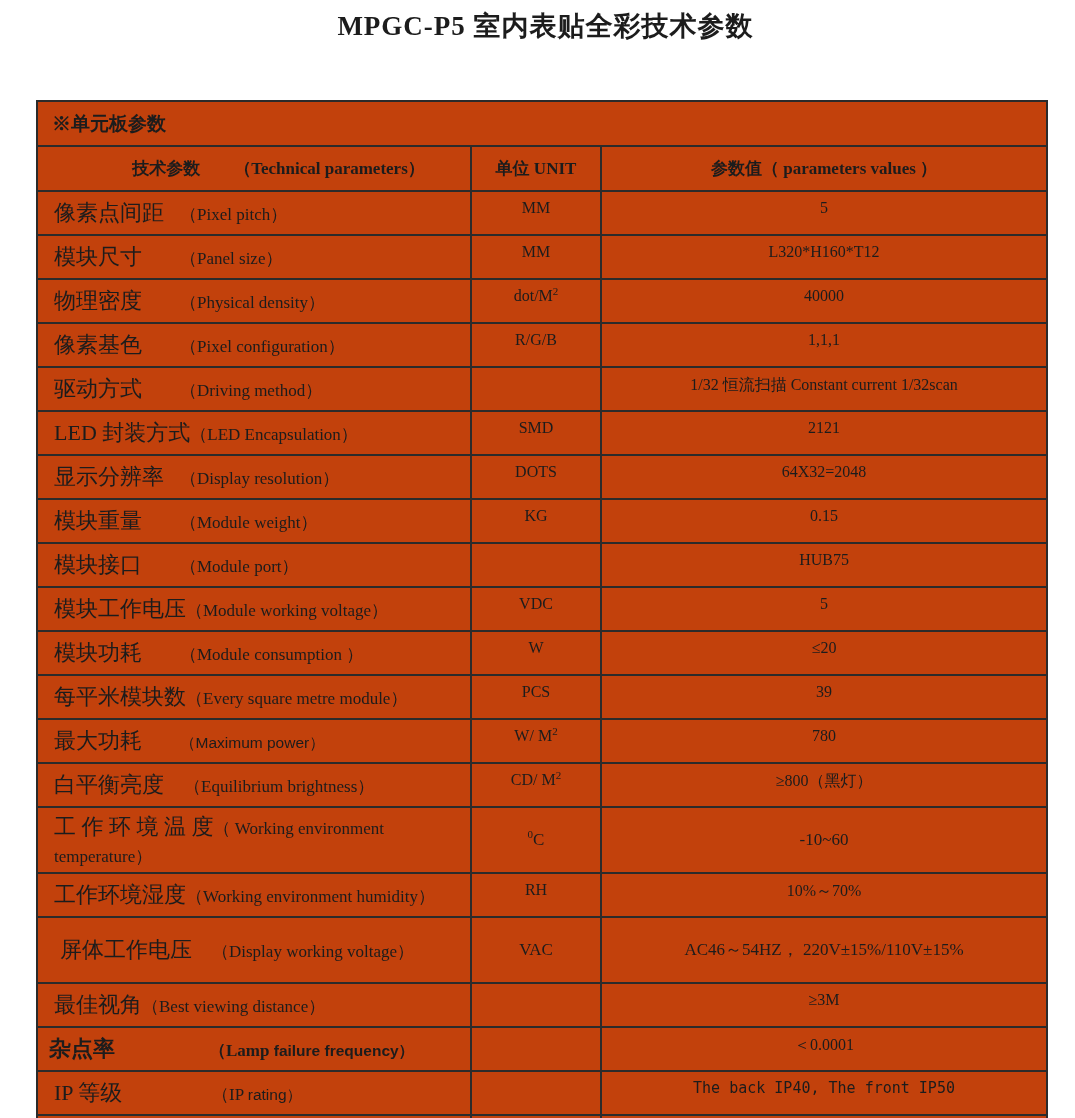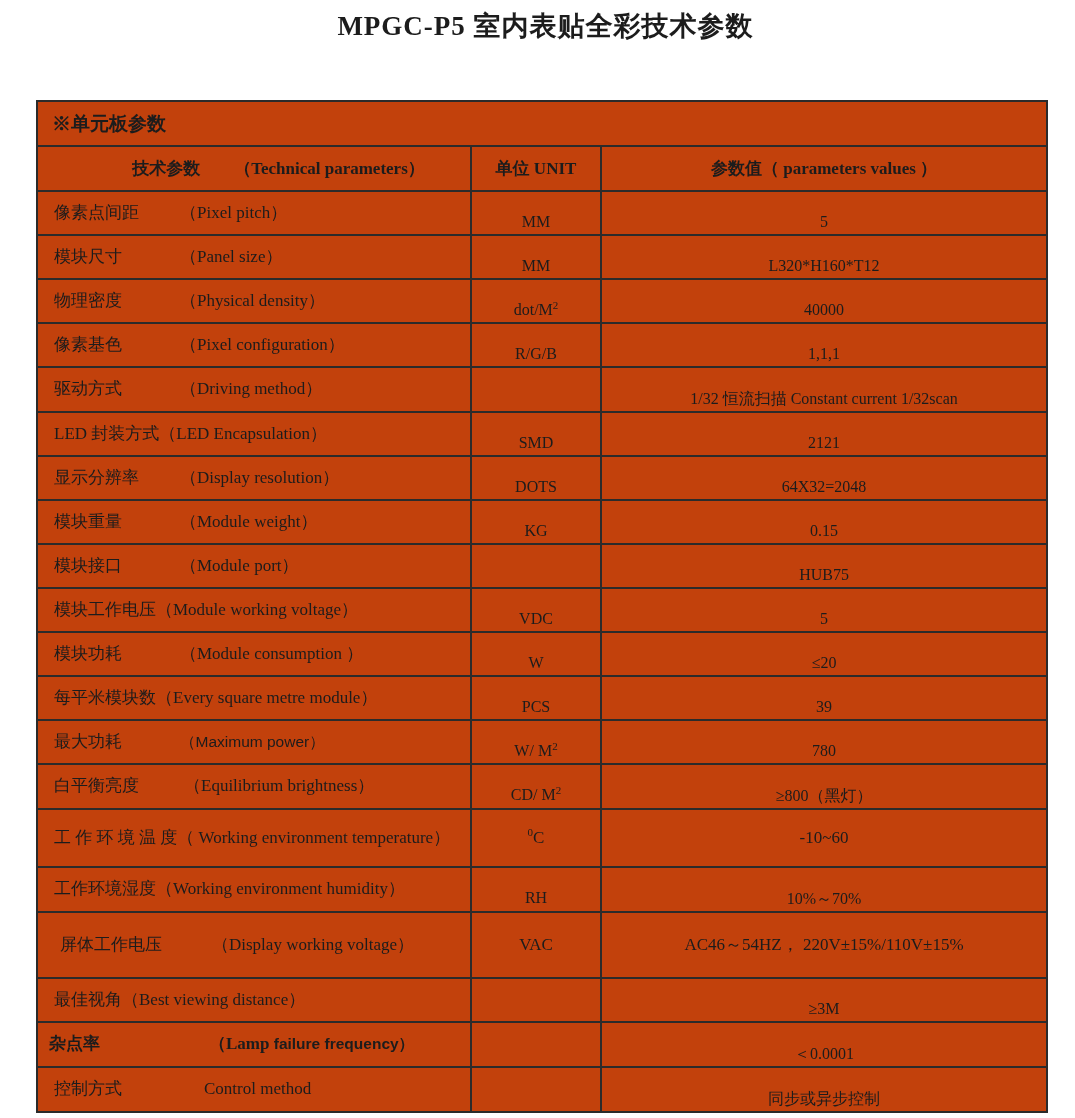--- a/index.html
+++ b/index.html
@@ -63,30 +63,30 @@
   tbody tr { height: 44px; }
   tbody tr.tall { height: 58px; }
   tbody tr.xtall { height: 66px; }
 
   td.td-label {
     padding: 2px 6px 2px 16px;
     vertical-align: middle;
     font-size: 17px;
     line-height: 1.55;
   }
-  td.td-label .zh { font-size: 17px; }
+  td.td-label .zh { font-size: 22px; }
   td.td-label .en { font-size: 17px; }
   td.td-label .en-sans {
     font-family: "Liberation Sans", sans-serif;
     font-size: 15.5px;
   }
   td.td-unit, td.td-value {
     text-align: center;
     vertical-align: top;
-    padding-top: 21px;
+    padding-top: 7px;
     font-size: 16px;
   }
   tr.tall td.td-unit, tr.tall td.td-value,
   tr.xtall td.td-unit, tr.xtall td.td-value {
     vertical-align: middle;
     padding-top: 0;
     font-size: 17px;
   }
   td.td-value.mono {
     font-family: "DejaVu Sans Mono", "Liberation Mono", monospace;
@@ -209,20 +209,25 @@
           <td class="td-label"><span class="zh">最佳视角</span><span class="en">（Best viewing distance）</span></td>
           <td class="td-unit"></td>
           <td class="td-value">≥3M</td>
         </tr>
         <tr>
           <td class="td-label" style="padding-left: 11px; font-weight: bold;"><span class="zh" style="display: inline-block; min-width: 160px;">杂点率</span><span class="en">（Lamp </span><span class="en en-sans">failure frequency）</span></td>
           <td class="td-unit"></td>
           <td class="td-value">＜0.0001</td>
         </tr>
         <tr>
+          <td class="td-label"><span class="zh" style="display: inline-block; min-width: 158px;">IP 等级</span><span class="en">（IP </span><span class="en en-sans">rating）</span></td>
+          <td class="td-unit"></td>
+          <td class="td-value mono">The back IP40, The front IP50</td>
+        </tr>
+        <tr>
           <td class="td-label"><span class="zh" style="display: inline-block; min-width: 150px;">控制方式</span><span class="en">Control method</span></td>
           <td class="td-unit"></td>
           <td class="td-value">同步或异步控制</td>
         </tr>
       </tbody>
   </table>
 
 </div>
 
 </body></html>

